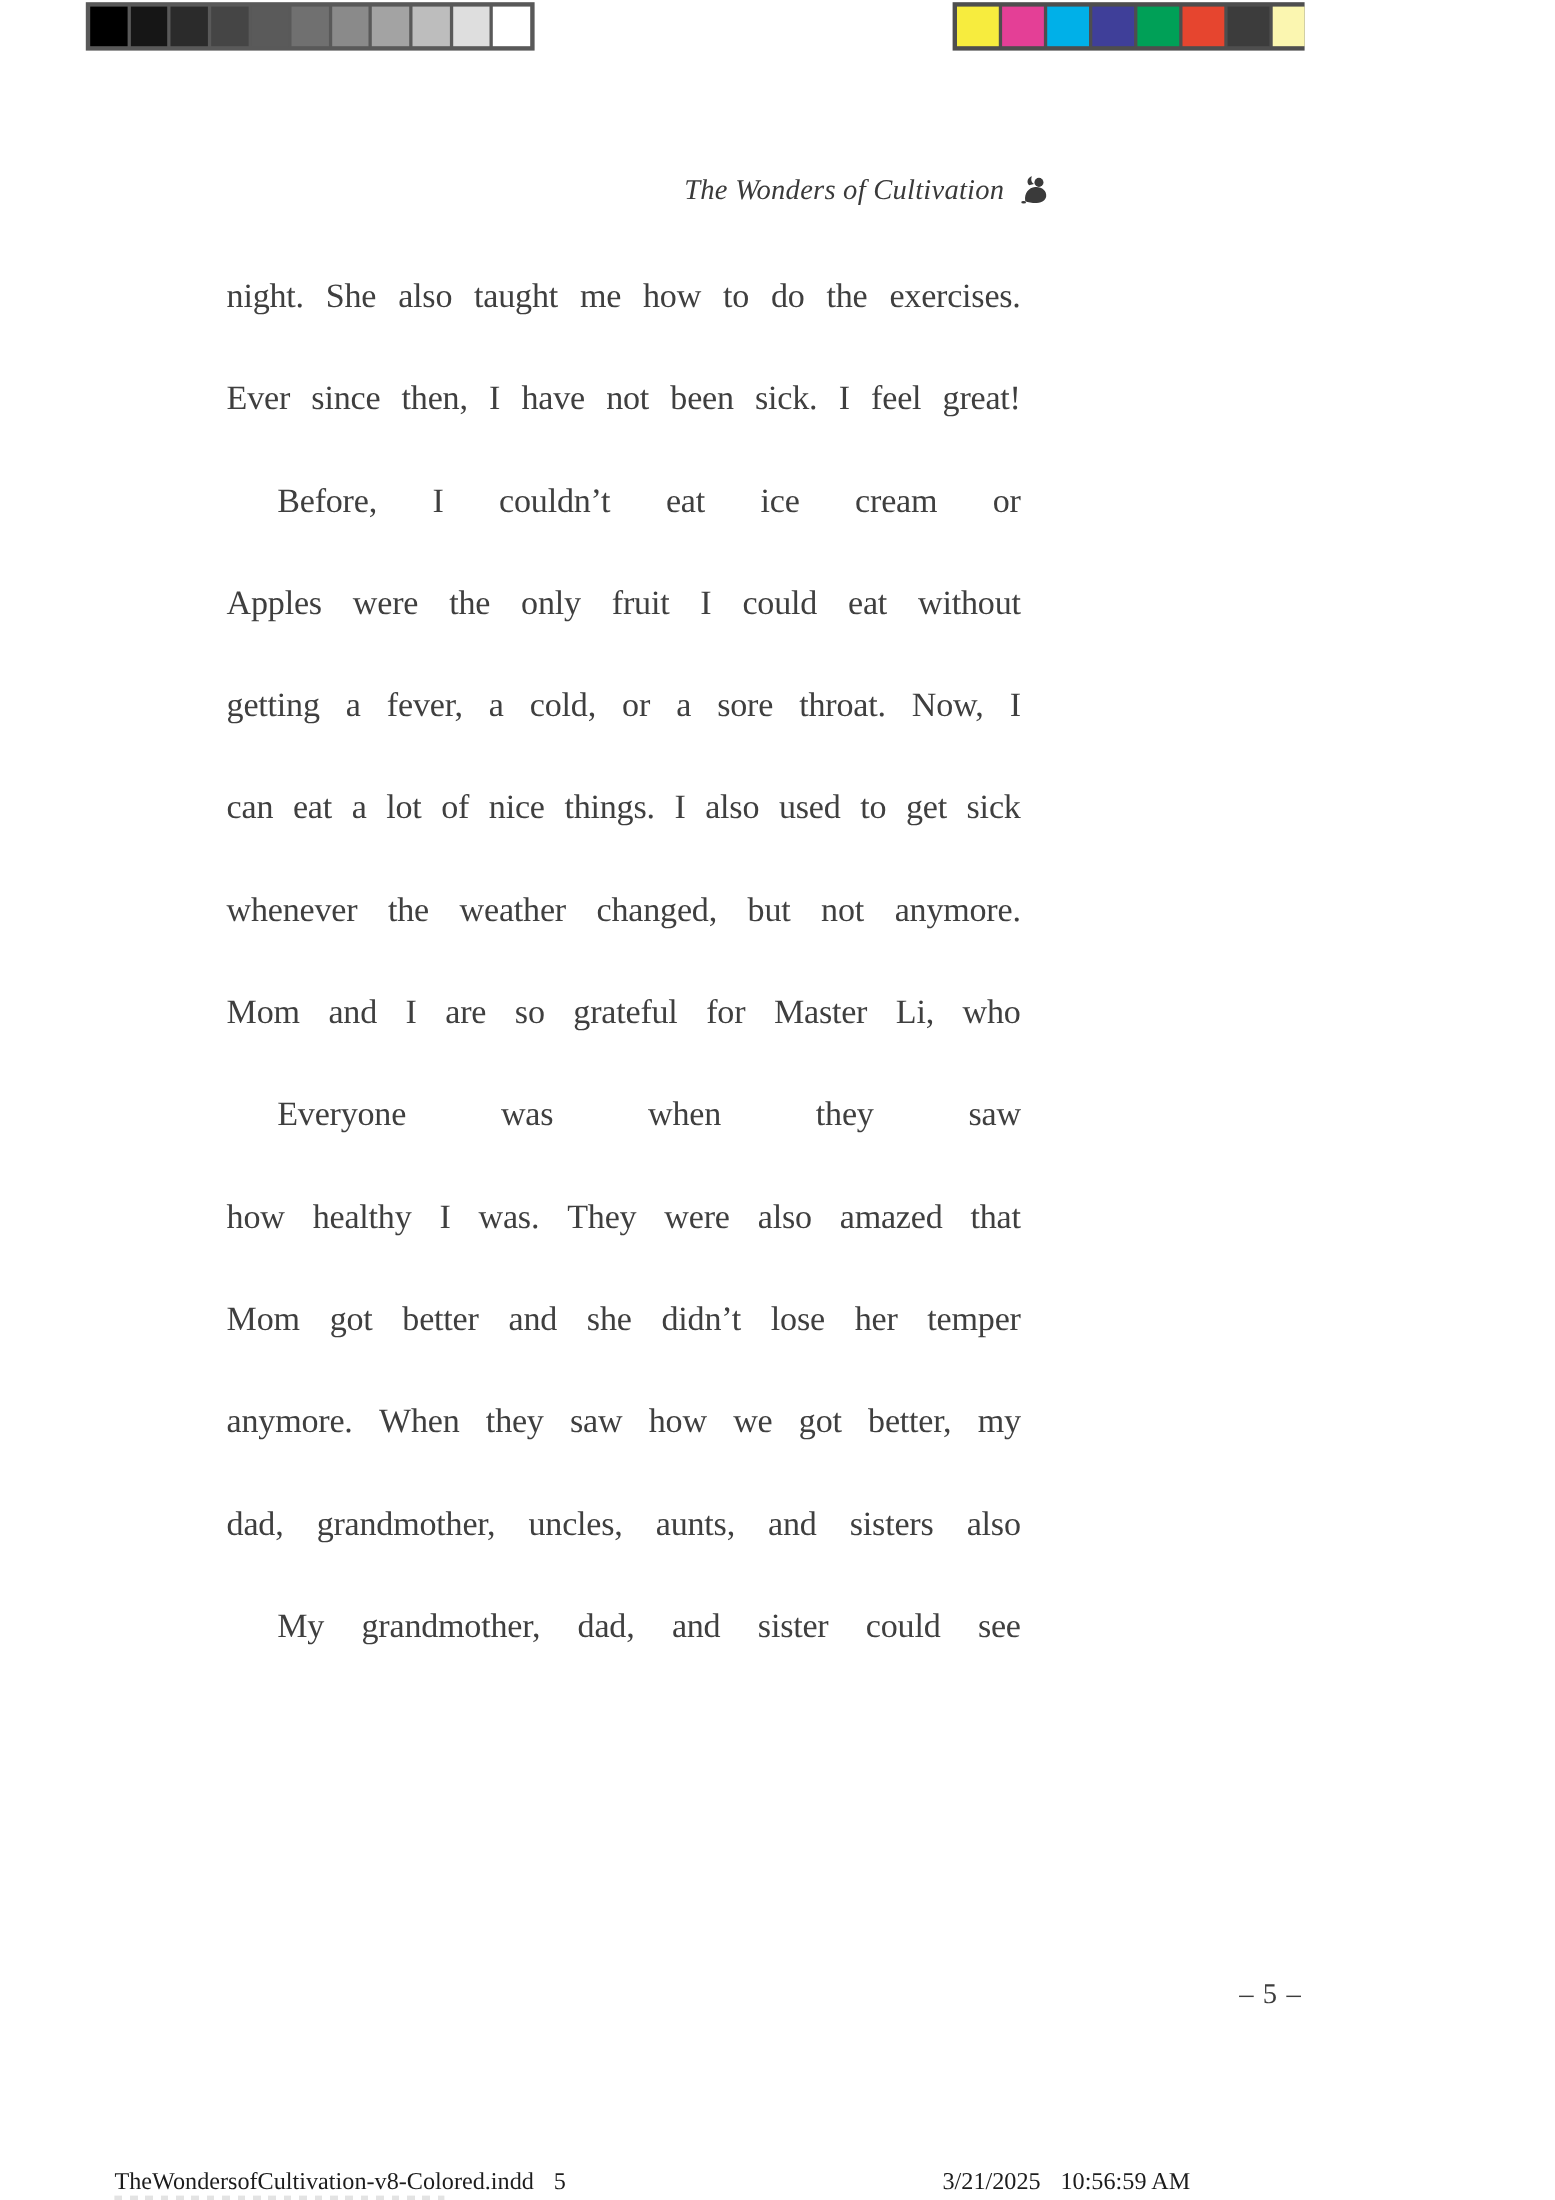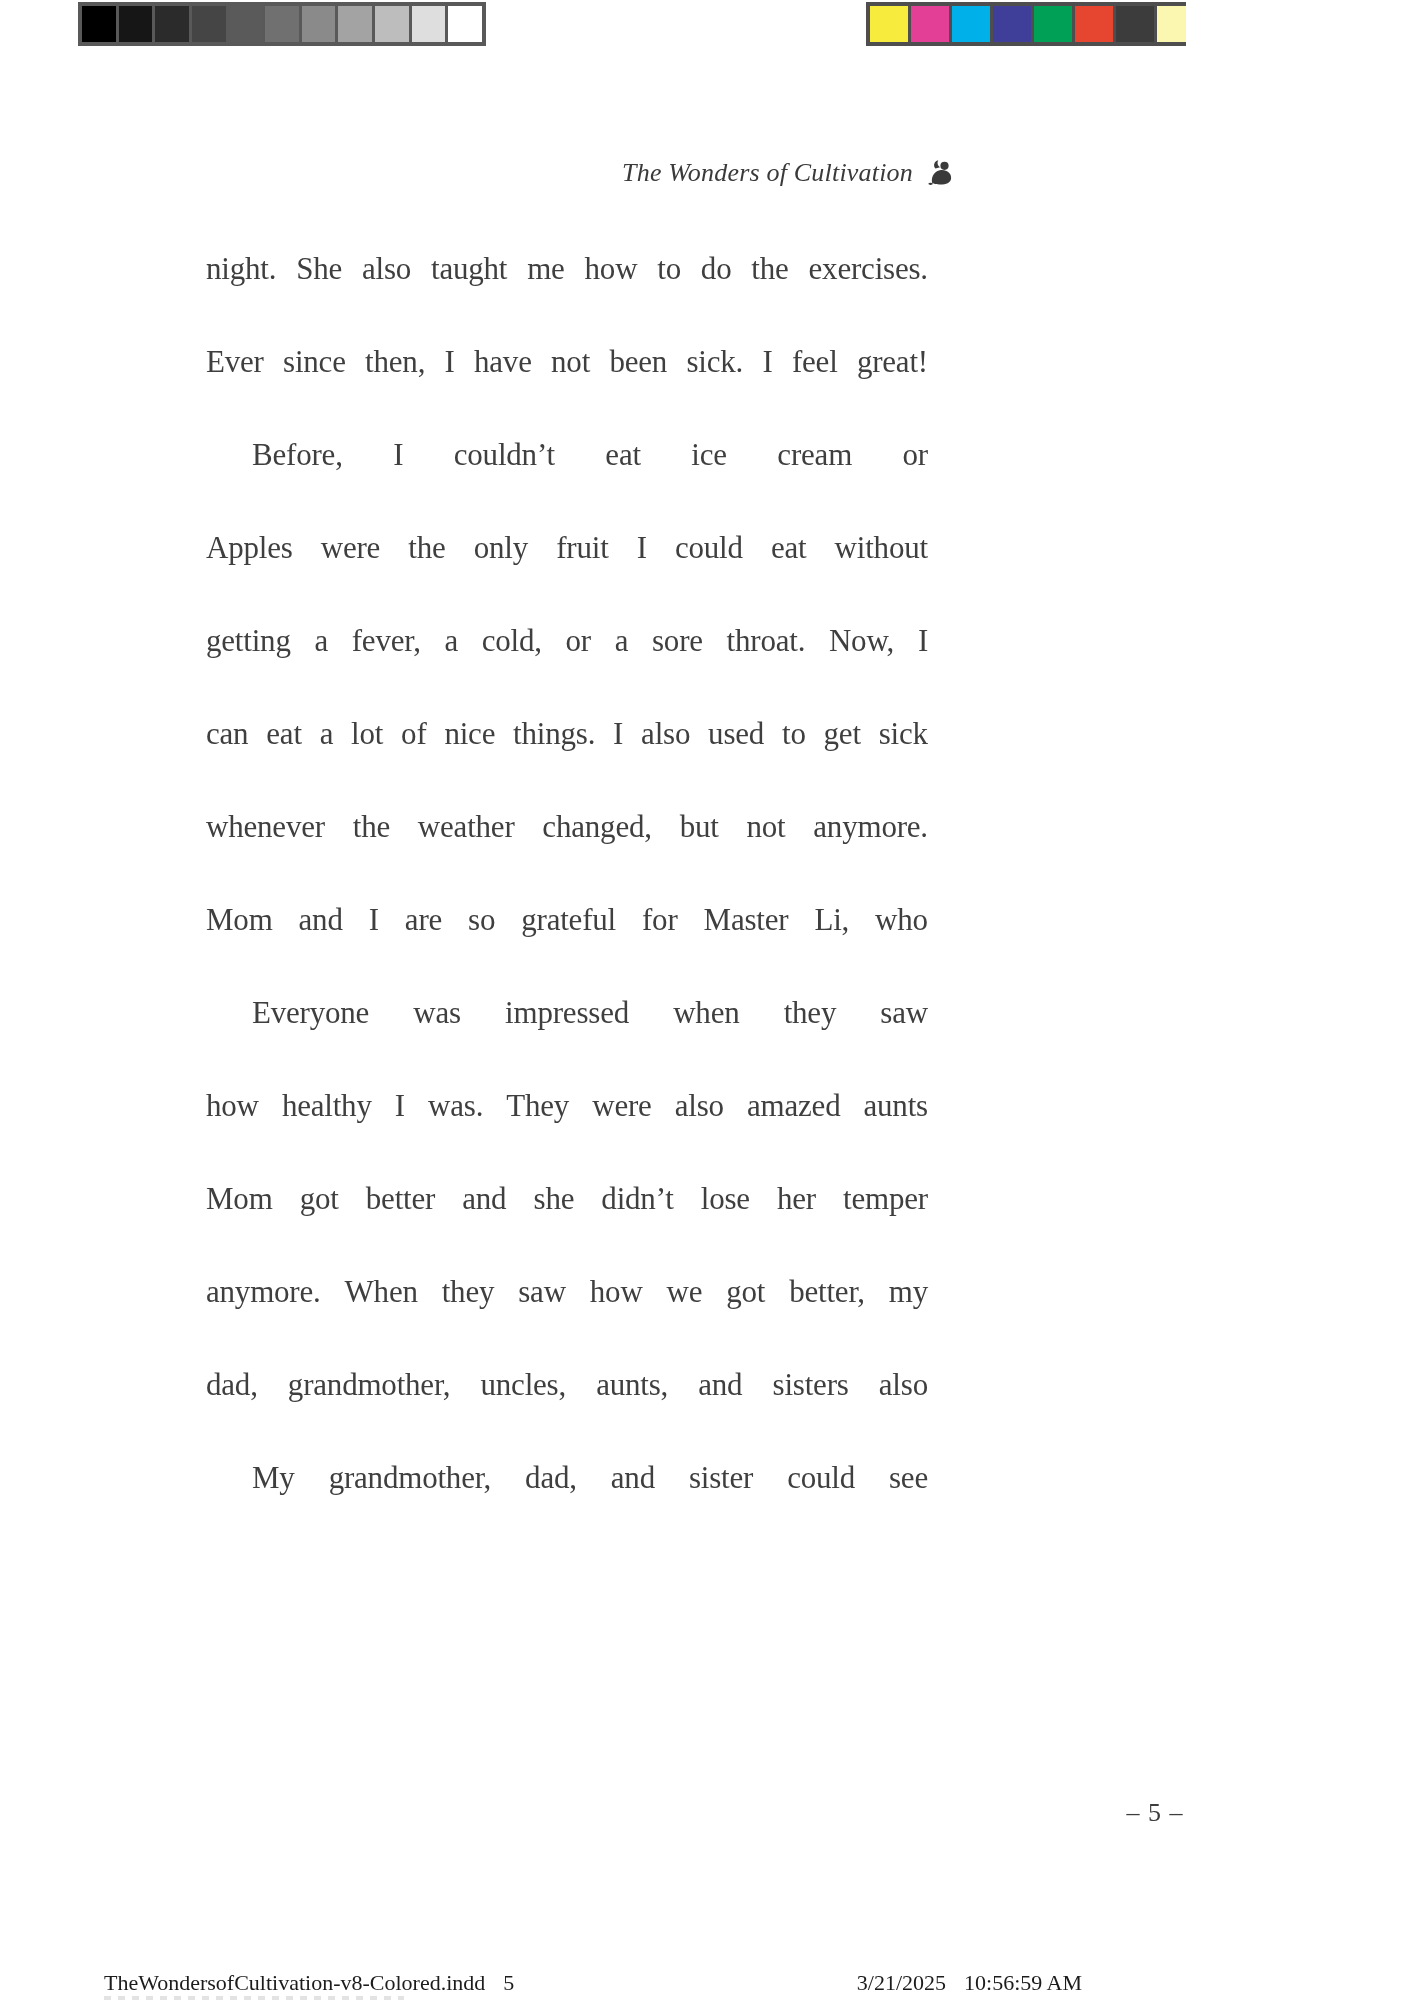--- a/index.html
+++ b/index.html
@@ -236,35 +236,34 @@
         <span>so</span>
         <span>grateful</span>
         <span>for</span>
         <span>Master</span>
         <span>Li,</span>
         <span>who</span>
       </div>
       <div class="line indent justify">
         <span>Everyone</span>
         <span>was</span>
-        <span>impressed</span>
         <span>when</span>
         <span>they</span>
         <span>saw</span>
       </div>
       <div class="line justify">
         <span>how</span>
         <span>healthy</span>
         <span>I</span>
         <span>was.</span>
         <span>They</span>
         <span>were</span>
         <span>also</span>
         <span>amazed</span>
-        <span>aunts</span>
+        <span>that</span>
       </div>
       <div class="line justify">
         <span>Mom</span>
         <span>got</span>
         <span>better</span>
         <span>and</span>
         <span>she</span>
         <span>didn’t</span>
         <span>lose</span>
         <span>her</span>

